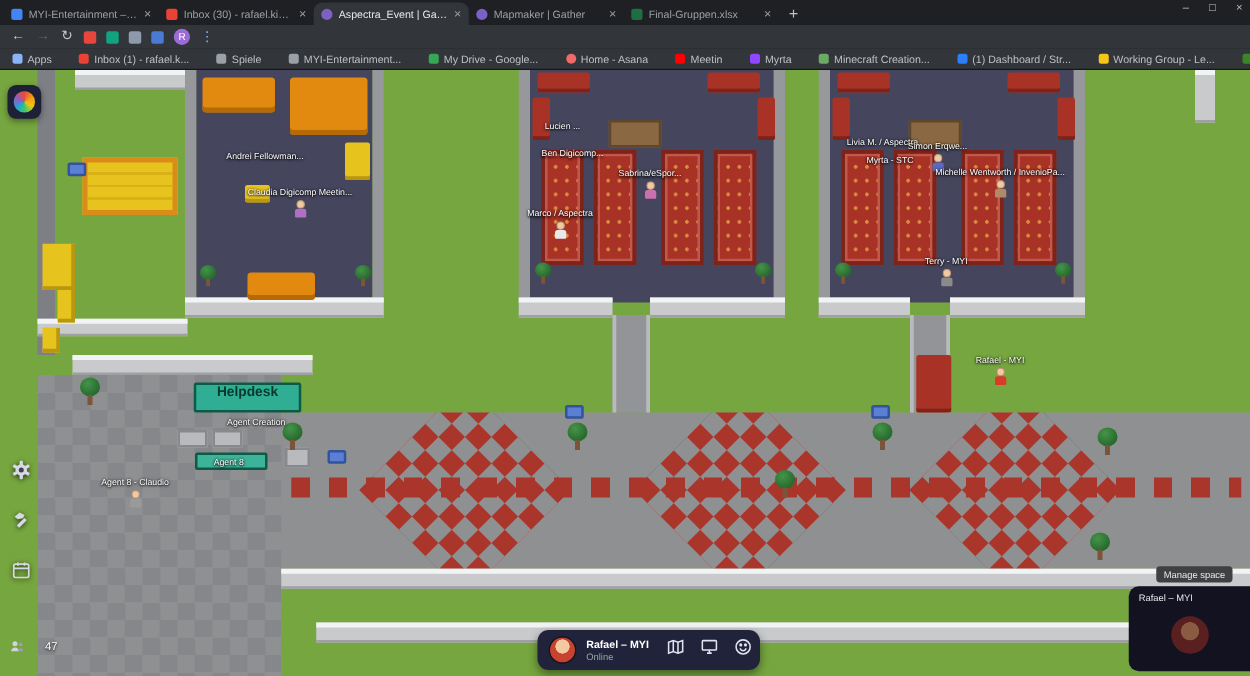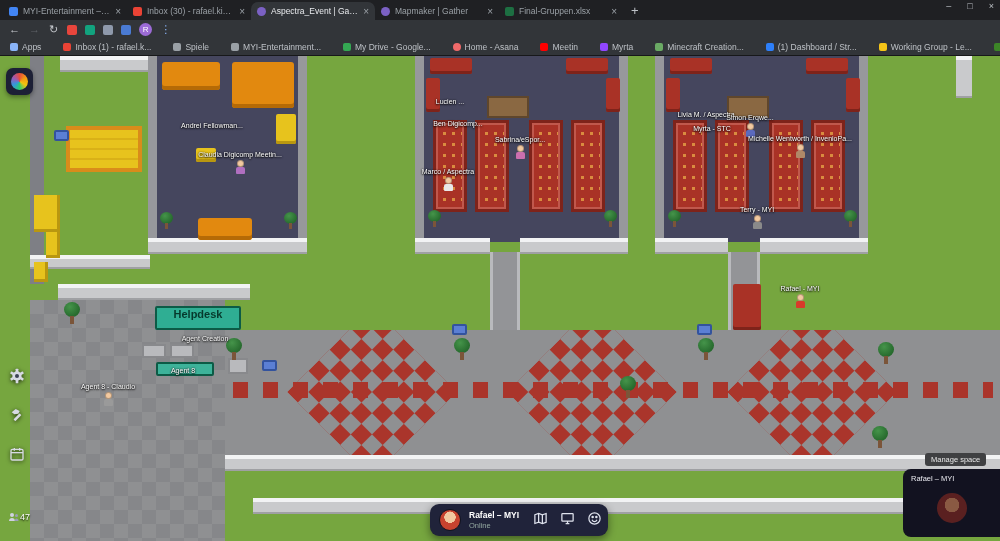--- a/index.html
+++ b/index.html
@@ -63,21 +63,21 @@
 .player-layer{left:0;top:0;width:100%;height:100%;z-index:5}
 .plabel{position:absolute;transform:translateX(-50%);color:#fff;font-size:7px;line-height:1;white-space:nowrap;text-shadow:0 0 2px #000,0 1px 2px #000}
 .sprite{position:absolute;width:10px}
 .sprite .head{width:7px;height:7px;border-radius:50%;background:#f2c9a0;margin:0 auto;border:1px solid rgba(0,0,0,.25)}
 .sprite .body{width:9px;height:7px;margin:0 auto;border-radius:2px 2px 1px 1px;background:var(--c,#888)}
 
 
 .sidelogo{left:6px;top:12px;width:27px;height:27px;border-radius:7px;background:#1d2036;display:grid;place-items:center;z-index:10;box-shadow:0 2px 5px rgba(0,0,0,.4)}
 .logo-swirl{width:17px;height:17px;border-radius:50%;background:conic-gradient(#e74c3c,#f39c12,#f1c40f,#2ecc71,#3498db,#9b59b6,#e74c3c)}
 .sideicons{left:9px;top:312px;display:flex;flex-direction:column;gap:19px;z-index:10;filter:drop-shadow(0 1px 2px rgba(0,0,0,.7))}
-.online{left:8px;top:456px;display:flex;align-items:center;gap:0;color:#fff;font-size:9px;z-index:10;text-shadow:0 1px 2px #000}
+.online{left:8px;top:456px;display:flex;align-items:center;gap:16px;color:#fff;font-size:9px;z-index:10;text-shadow:0 1px 2px #000}
 .bottombar{left:430px;top:448px;width:178px;height:32px;background:#20233a;border-radius:9px;display:flex;align-items:center;gap:8px;padding:0 9px;z-index:10;box-shadow:0 3px 8px rgba(0,0,0,.45)}
 .bb-avatar{width:22px;height:22px;border-radius:50%;background:radial-gradient(circle at 50% 36%,#f2c9a0 0 34%,#c8432f 36%);border:1px solid #11131f;flex:none}
 .bb-name{font-size:8.5px;font-weight:bold;color:#fff;white-space:nowrap;line-height:1.2}
 .bb-status{font-size:7.5px;color:#93a8a0;line-height:1.2}
 .bb-icons{display:flex;gap:12px;margin-left:6px;align-items:center}
 .videopanel{right:0;top:413px;width:97px;height:68px;background:#121220;border-radius:8px 0 0 8px;z-index:10}
 .vp-name{position:absolute;top:5px;left:8px;font-size:7.5px;color:#e8e8ee}
 .vp-avatar{position:absolute;left:50%;top:57%;transform:translate(-50%,-50%);width:30px;height:30px;border-radius:50%;background:radial-gradient(circle at 50% 40%,#8a5a43 0 30%,#5a2020 32%)}
 .tooltip{left:925px;top:397px;background:#3f4042;color:#e8e8e8;font-size:7.5px;padding:2px 6px;border-radius:3px;z-index:10;white-space:nowrap}
 </style>

